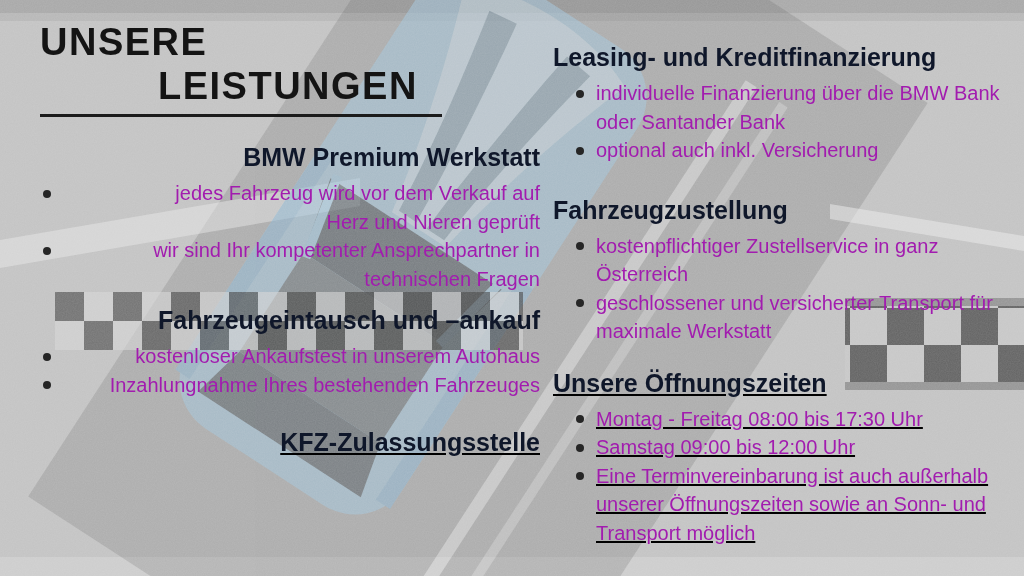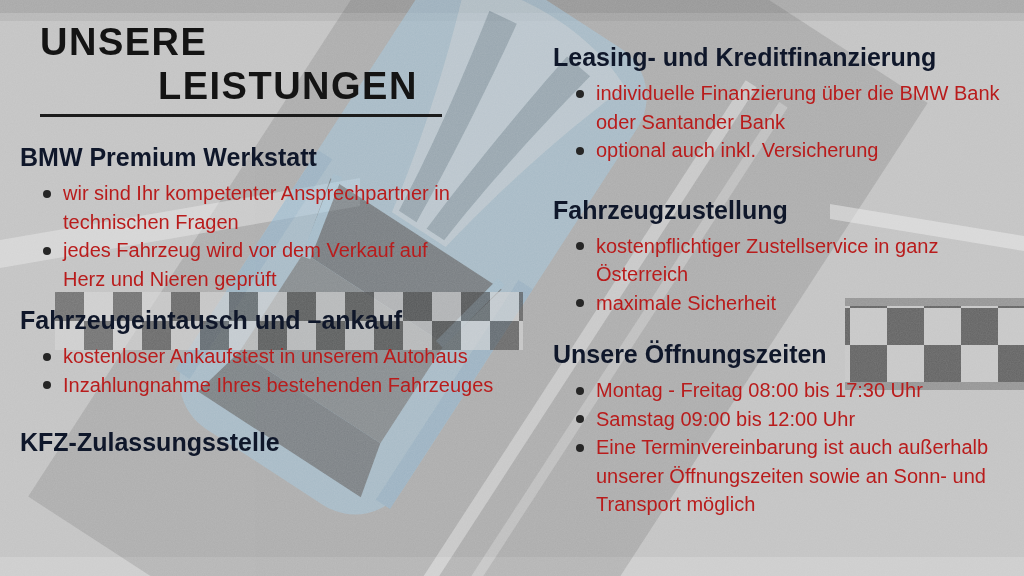--- a/index.html
+++ b/index.html
@@ -12,38 +12,38 @@
   svg.bg { position:absolute; left:0; top:0; z-index:0; }
   .content { position:absolute; left:0; top:0; width:1024px; height:576px; z-index:1; }
 
   .title-block { position:absolute; left:40px; top:20px; }
   .title-line { display:block; font-size:38px; font-weight:bold; letter-spacing:1.5px;
                 color:#141414; line-height:44px; white-space:nowrap; }
   .title-line.l2 { margin-left:118px;text-align:center; }
   .title-underline { position:absolute; left:40px; top:114px; width:402px; height:3px; background:#1b1b1b; }
 
   .col { position:absolute; }
-  .col-left  { left:20px;  top:142px; width:520px; }
+  .col-left  { left:20px;  top:142px; width:520px;text-align:right; }
   .col-right { left:553px; top:42px;  width:462px; }
 
   section h2 {
     margin:0; font-size:25px; font-weight:bold; color:#0f172a;
     line-height:30px; white-space:nowrap;
   }
   section ul { margin:7px 0 0 0; padding:0 0 0 23px; list-style:none; }
   section li { position:relative; padding-left:20px; margin:0; }
   section li::before {
     content:""; position:absolute; left:0; top:10.5px;
     width:8px; height:8px; border-radius:50%; background:#262626;
   }
   .line {
-    display:block; font-size:20px; line-height:28.5px; color:#b91c1c; white-space:nowrap;
+    display:block; font-size:20px; line-height:28.5px; color:#a21caf; white-space:nowrap;
   }
   .sec-2 { margin-top:12px; }
-  .sec-3 { margin-top:28px; }
+  .sec-3 { margin-top:28px;text-decoration:underline; }
   .col-right .sec-2 { margin-top:30px; }
   .col-right .sec-3 { margin-top:22px; }
 </style>
 </head>
 <body>
 
 <div class="slide">
 
   <svg class="bg" width="1024" height="576" viewBox="0 0 1024 576" aria-hidden="true">
     <defs>
@@ -109,26 +109,26 @@
       <span class="title-line l2">LEISTUNGEN</span>
     </h1>
     <div class="title-underline"></div>
 
     <div class="col col-left">
 
       <section class="sec-1">
         <h2>BMW Premium Werkstatt</h2>
         <ul>
           <li>
+            <span class="line">jedes Fahrzeug wird vor dem Verkauf auf</span>
+            <span class="line">Herz und Nieren geprüft</span>
+          </li>
+          <li>
             <span class="line">wir sind Ihr kompetenter Ansprechpartner in</span>
             <span class="line">technischen Fragen</span>
-          </li>
-          <li>
-            <span class="line">jedes Fahrzeug wird vor dem Verkauf auf</span>
-            <span class="line">Herz und Nieren geprüft</span>
           </li>
         </ul>
       </section>
 
       <section class="sec-2">
         <h2>Fahrzeugeintausch und –ankauf</h2>
         <ul>
           <li>
             <span class="line">kostenloser Ankaufstest in unserem Autohaus</span>
           </li>
@@ -160,21 +160,22 @@
       </section>
 
       <section class="sec-2">
         <h2>Fahrzeugzustellung</h2>
         <ul>
           <li>
             <span class="line">kostenpflichtiger Zustellservice in ganz</span>
             <span class="line">Österreich</span>
           </li>
           <li>
-            <span class="line">maximale Sicherheit</span>
+            <span class="line">geschlossener und versicherter Transport für</span>
+            <span class="line">maximale Werkstatt</span>
           </li>
         </ul>
       </section>
 
       <section class="sec-3">
         <h2>Unsere Öffnungszeiten</h2>
         <ul>
           <li>
             <span class="line">Montag - Freitag 08:00 bis 17:30 Uhr</span>
           </li>

